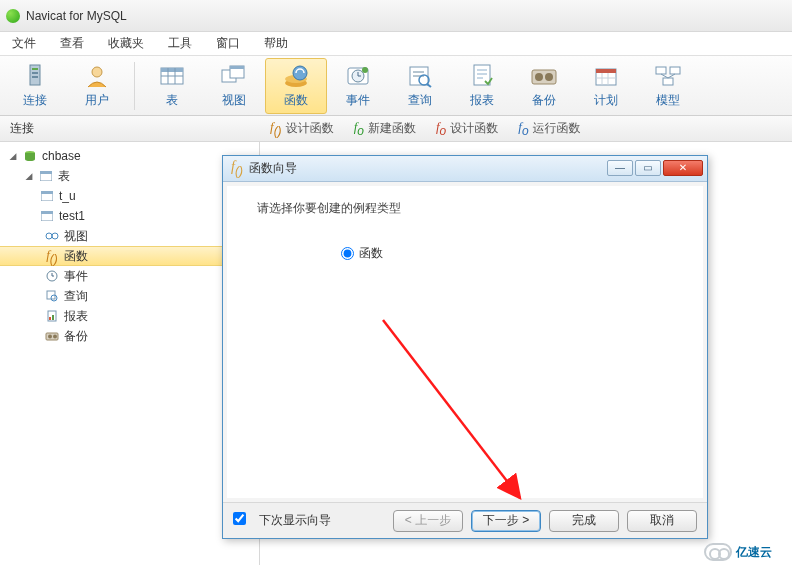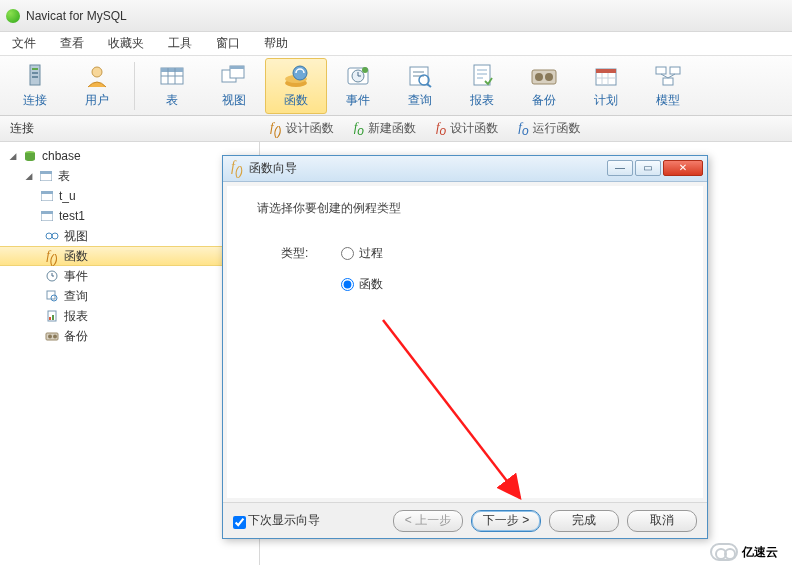--- a/index.html
+++ b/index.html
@@ -49,30 +49,30 @@
 .wbtns { display: flex; height: 18px; gap: 2px; margin-right: 4px; }
 .wbtn { width: 26px; height: 16px; border: 1px solid #8aa8c2; background: linear-gradient(#f6fbff,#d7e7f4); border-radius: 2px; display: flex; align-items: center; justify-content: center; font-size: 10px; color: #395a78; cursor: pointer; }
 .wbtn.close { background: linear-gradient(#f47c6a,#d63a20); color: #fff; border-color: #b02d17; width: 40px; }
 .dlg-body { flex: 1; background: #fff; margin: 4px; padding: 14px 18px; display: flex; flex-direction: column; }
 .dlg-body h3 { font-size: 12px; font-weight: bold; margin-bottom: 8px; color: #222; }
 .dlg-body .hint { color: #444; margin-bottom: 28px; padding-left: 12px; }
 .dlg-body .row { display: flex; align-items: center; margin-bottom: 14px; padding-left: 36px; }
 .dlg-body .row .lbl { width: 60px; color: #333; }
 .dlg-body .row label { display: flex; align-items: center; gap: 5px; color: #333; }
 .dlg-foot { height: 36px; display: flex; align-items: center; padding: 0 10px; gap: 8px; border-top: 1px solid #d8d8d8; background: #f0f0f0; }
-.dlg-foot .chk { display: flex; align-items: flex-end; gap: 2px; flex: 1; color: #333; }
-.dlg-foot button { width: 70px; height: 22px; border: 1px solid #9a9a9a; background: linear-gradient(#fdfdfd,#e6e6e6); border-radius: 10px; color: #333; cursor: pointer; }
+.dlg-foot .chk { display: flex; align-items: flex-start; gap: 13px; flex: 1; color: #333; }
+.dlg-foot button { width: 70px; height: 22px; border: 1px solid #9a9a9a; background: linear-gradient(#fdfdfd,#e6e6e6); border-radius: 4px; color: #333; cursor: pointer; }
 .dlg-foot button:disabled { color: #999; }
 .dlg-foot button.primary { border-color: #3d87c4; box-shadow: 0 0 0 1px #8ec0e8 inset; }
 
 
 .arrow-svg { position: absolute; left: 0; top: 0; pointer-events: none; z-index: 20; }
 
 
-.watermark { position: absolute; right: 14px; bottom: 4px; display: flex; align-items: center; gap: 4px; color: #000000; font-size: 14px; font-weight: bold; z-index: 30; }
+.watermark { position: absolute; right: 20px; bottom: 4px; display: flex; align-items: center; gap: 4px; color: #0369a1; font-size: 14px; font-weight: bold; z-index: 30; }
 .watermark .logo { width: 28px; height: 18px; border: 2px solid #c7cdd2; border-radius: 10px; position: relative; }
 .watermark .logo::before, .watermark .logo::after { content:""; position:absolute; width:8px; height:8px; border:2px solid #c7cdd2; border-radius:50%; top:3px; }
 .watermark .logo::before { left:3px; }
 .watermark .logo::after { left:12px; }
 
 
 svg { display: block; }
 </style>
 </head>
 <body>
@@ -341,27 +341,20 @@
     <span class="fx">f<sub>()</sub></span>
     <span class="txt">函数向导</span>
     <div class="wbtns">
       <div class="wbtn">—</div>
       <div class="wbtn">▭</div>
       <div class="wbtn close">✕</div>
     </div>
   </div>
   <div class="dlg-body">
     <div class="hint">请选择你要创建的例程类型</div>
-    <div class="row">
-      <span class="lbl">类型:</span>
-      <label>
-          <input type="radio" name="rtype" style="">
-          <span>过程</span>
-        </label>
-    </div>
     <div class="row">
       <span class="lbl"></span>
       <label>
           <input type="radio" name="rtype" checked="" style="">
           <span>函数</span>
         </label>
     </div>
   </div>
   <div class="dlg-foot">
     <label class="chk">

